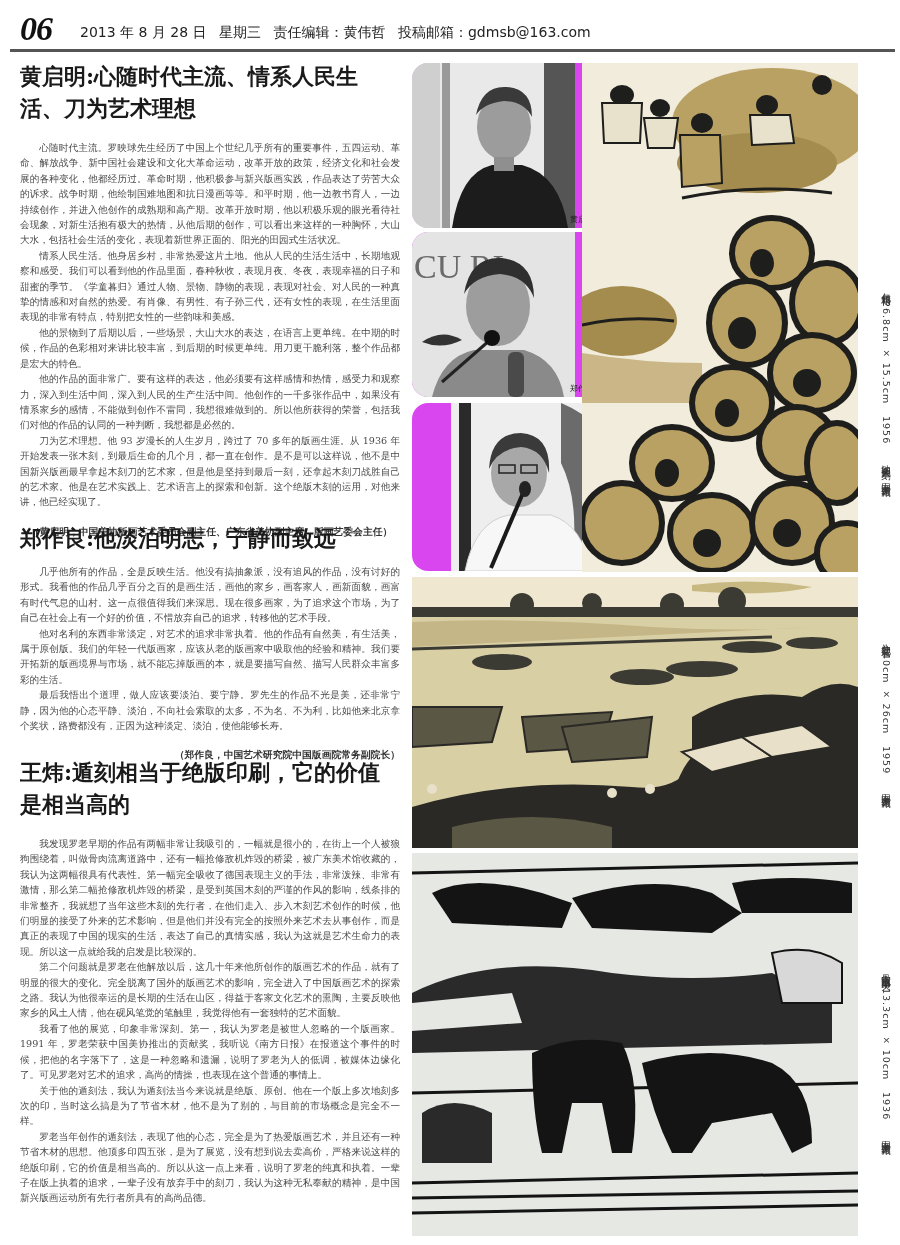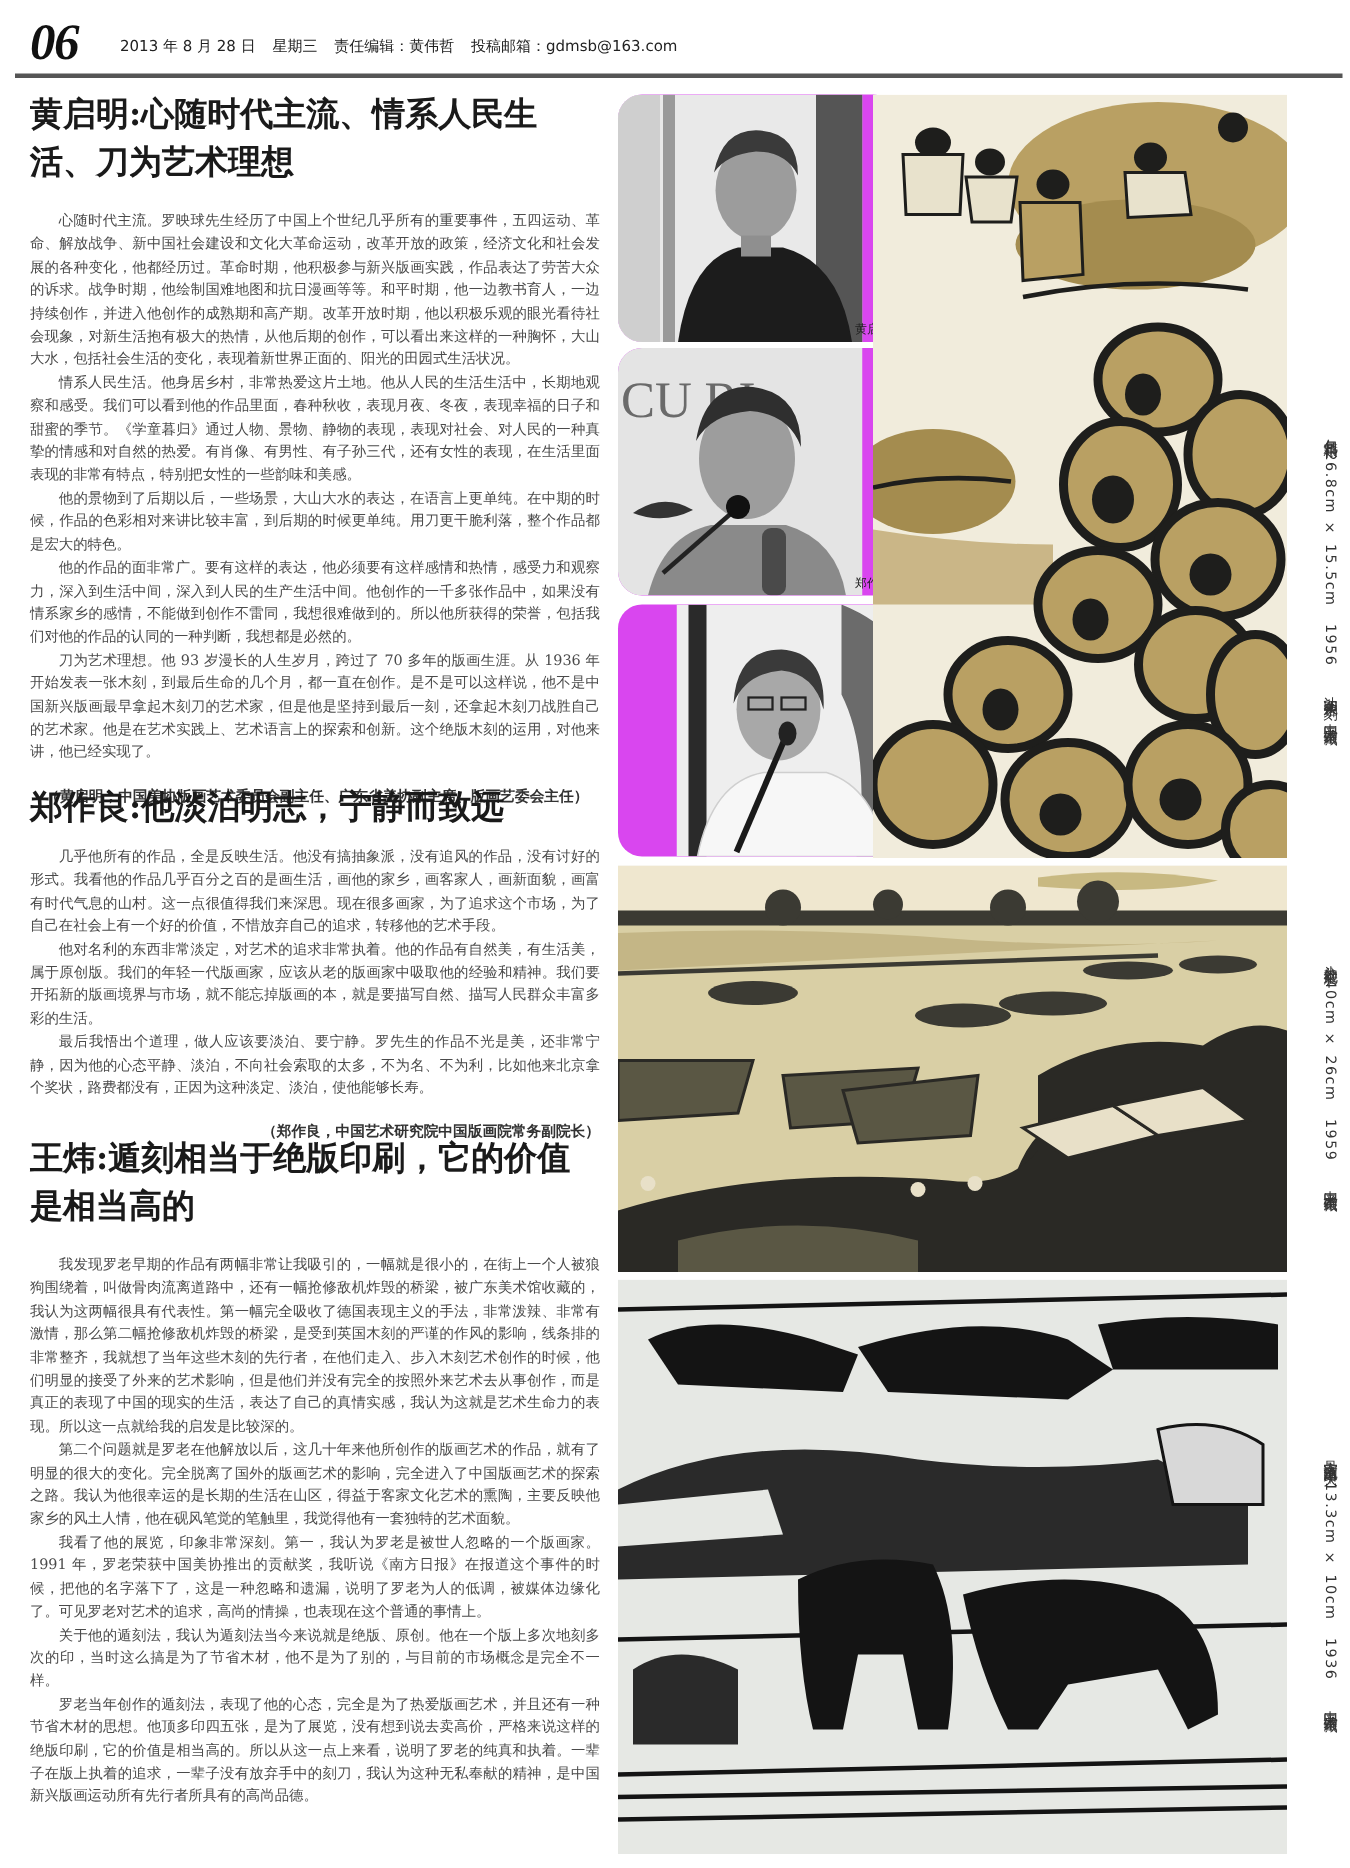--- a/index.html
+++ b/index.html
@@ -1,19 +1,19 @@
 <!DOCTYPE html>
 <html><head>
 <meta charset="utf-8">
 <style>
   html, body { margin:0; padding:0; background:#ffffff; }
   body { width:900px; height:1245px; position:relative; overflow:hidden; font-family:"DejaVu Serif", serif; color:#3a3a3a; }
   .header { position:absolute; left:0; top:0; width:784px; height:52px; }
   .page-no { position:absolute; left:20px; top:10px; font-family:"Liberation Serif", serif; font-style:italic; font-weight:bold; font-size:34px; color:#111; letter-spacing:-1px; }
-  .header-meta { position:absolute; left:80px; top:24px; font-family:"DejaVu Sans", sans-serif; font-size:10px; color:#222; white-space:nowrap; }
+  .header-meta { position:absolute; left:80px; top:24px; font-family:"DejaVu Sans", sans-serif; font-size:14px; color:#222; white-space:nowrap; }
   .header-meta span { margin-right:8px; }
   .rule { position:absolute; left:10px; top:49px; width:885px; height:3px; background:#555; }
 
   .col { position:absolute; left:20px; width:380px; }
   .headline { font-family:"DejaVu Serif", serif; font-weight:bold; color:#1a1a1a; font-size:22px; line-height:32px; margin:0; letter-spacing:0px; }
   .para { font-size:9.6px; line-height:15.4px; text-indent:2em; margin:0; text-align:justify; color:#4a4a4a; }
   .sig { font-family:"DejaVu Sans", sans-serif; font-weight:bold; font-size:9.8px; line-height:16px; color:#333; margin:14px 0 0 0; }
   .sig.right { text-align:right; }
   .sig.left { text-indent:1em; }
 

